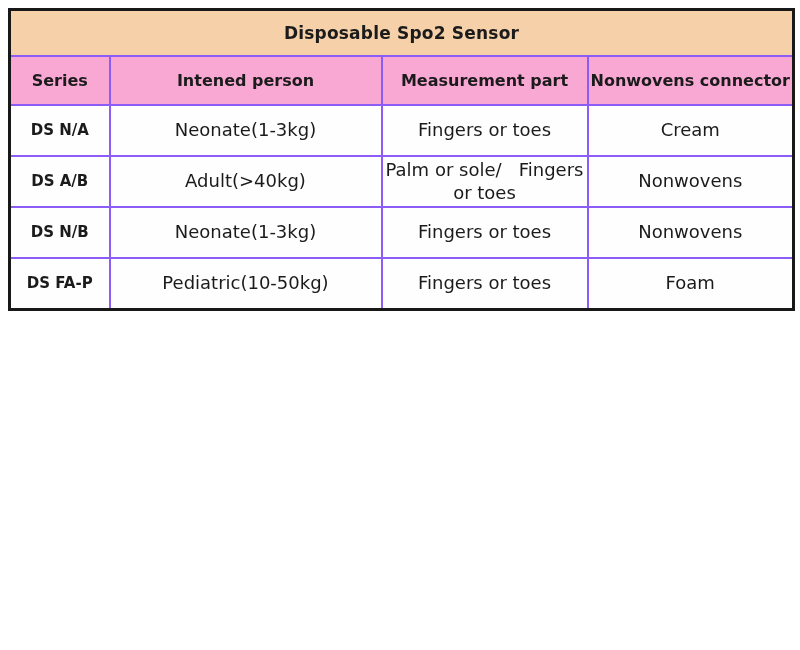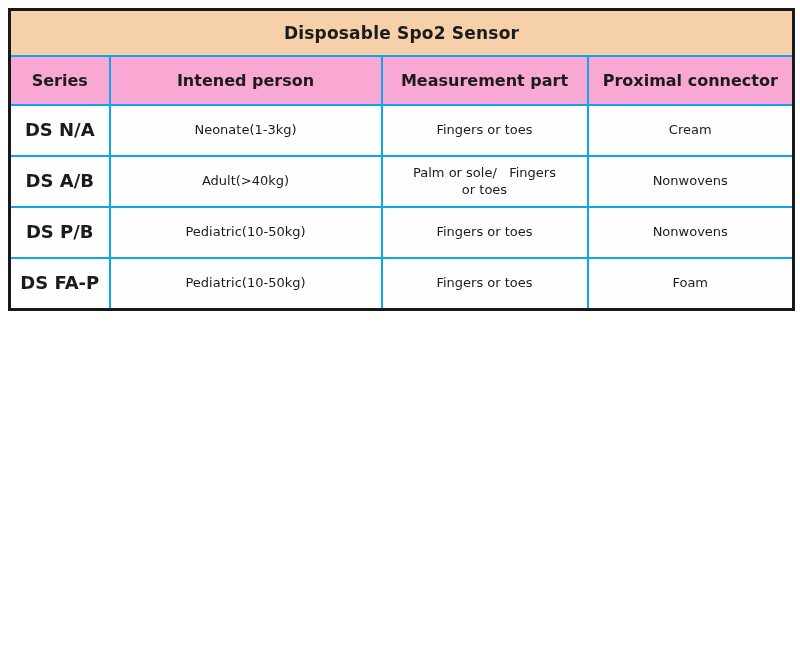--- a/index.html
+++ b/index.html
@@ -11,49 +11,49 @@
     font-family: "DejaVu Sans", "Liberation Sans", sans-serif;
   }
   .spo2-table {
     border-collapse: collapse;
     table-layout: fixed;
     width: 784px;
     margin: 8px 0 0 8px;
     border: 3px solid #181818;
   }
   .spo2-table td, .spo2-table th {
-    border: 2px solid #0ea5e9;
+    border: 2px solid #8b5cf6;
     text-align: center;
     vertical-align: middle;
     color: #1b1b1b;
     overflow: hidden;
   }
   .title-row th {
     height: 42px;
     font-size: 17px;
     font-weight: bold;
     background: #f5d0a9;
     letter-spacing: 0.2px;
   }
   .header-row th {
     height: 45px;
     font-size: 16px;
     font-weight: bold;
     background: #f9a8d4;
   }
   .data-row td {
     height: 47px;
-    font-size: 13px;
+    font-size: 18px;
     background: #fefefe;
     white-space: pre-line;
     line-height: 1.25;
   }
   .data-row td.series-cell {
     font-weight: bold;
-    font-size: 18px;
+    font-size: 15px;
   }
   col.c-series { width: 100px; }
   col.c-person { width: 272px; }
   col.c-part   { width: 206px; }
   col.c-conn   { width: 206px; }
 </style>
 </head>
 <body>
 
 <table class="spo2-table">
@@ -64,40 +64,40 @@
       <col class="c-conn">
   </colgroup>
   <thead>
     <tr class="title-row">
       <th colspan="4">Disposable Spo2 Sensor</th>
     </tr>
     <tr class="header-row">
       <th>Series</th>
       <th>Intened person</th>
       <th>Measurement part</th>
-      <th>Proximal connector</th>
+      <th>Nonwovens connector</th>
     </tr>
   </thead>
   <tbody>
     <tr class="data-row">
       <td class="series-cell">DS N/A</td>
       <td>Neonate(1-3kg)</td>
       <td>Fingers or toes</td>
       <td>Cream</td>
     </tr>
     <tr class="data-row">
       <td class="series-cell">DS A/B</td>
       <td>Adult(&gt;40kg)</td>
       <td>Palm or sole/&nbsp;&nbsp;&nbsp;Fingers
 or toes</td>
       <td>Nonwovens</td>
     </tr>
     <tr class="data-row">
-      <td class="series-cell">DS P/B</td>
-      <td>Pediatric(10-50kg)</td>
+      <td class="series-cell">DS N/B</td>
+      <td>Neonate(1-3kg)</td>
       <td>Fingers or toes</td>
       <td>Nonwovens</td>
     </tr>
     <tr class="data-row">
       <td class="series-cell">DS FA-P</td>
       <td>Pediatric(10-50kg)</td>
       <td>Fingers or toes</td>
       <td>Foam</td>
     </tr>
   </tbody>

